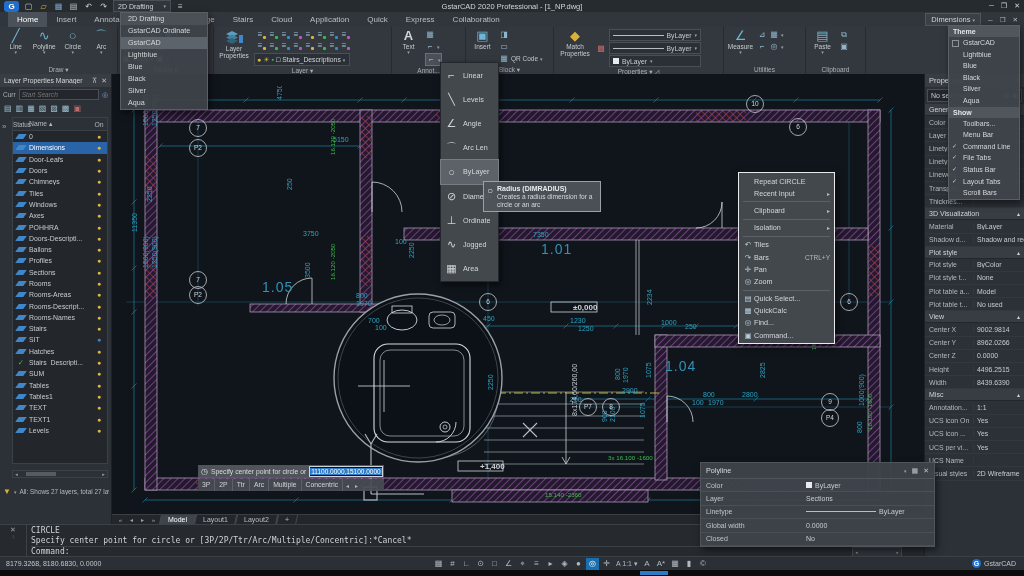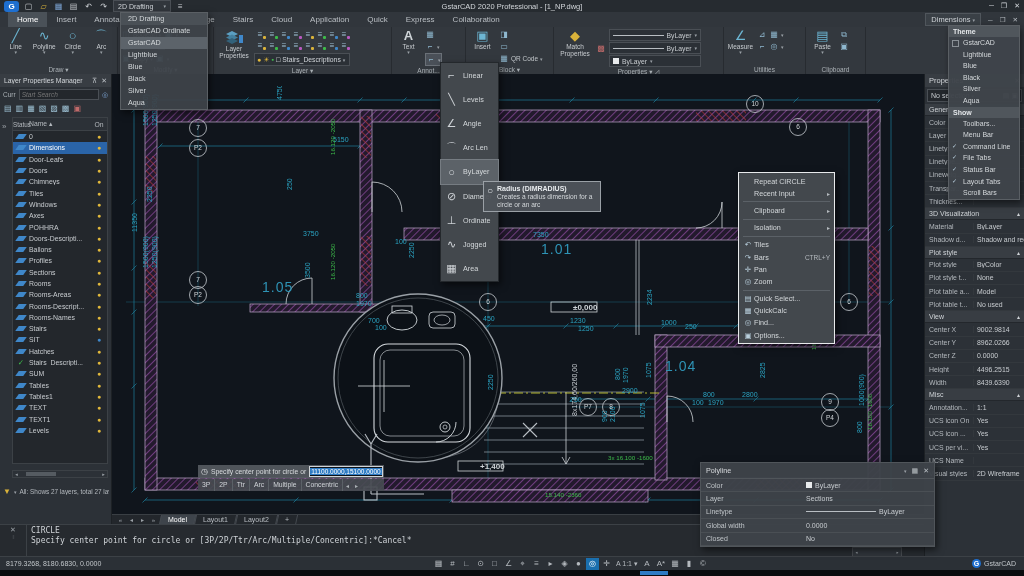--- a/index.html
+++ b/index.html
@@ -1040,20 +1040,21 @@
   </div>
 
   <div id="cmd" class="abs">
     <div id="cmd-gutter">
       <span class="x">✕</span>
       <span class="g">⁞⁞</span>
     </div>
     <div id="cmd-body">
       <div class="cline">CIRCLE</div>
       <div class="cline">Specify center point for circle or [3P/2P/Ttr/Arc/Multiple/Concentric]:*Cancel*</div>
+      <div class="cline" id="cmd-prompt">Command:</div>
       <div id="cmd-scroll">
           <span>◂</span>
           <span>▸</span>
         </div>
     </div>
   </div>
 
   <div id="statusbar" class="abs">
     <div id="coords">8179.3268, 8180.6830, 0.0000</div>
     <div id="sticons">
@@ -1193,21 +1194,21 @@
       <div class="ctx-item">
         <span class="ctx-ic">▦</span>
         <span class="ctx-lb">QuickCalc</span>
       </div>
       <div class="ctx-item">
         <span class="ctx-ic">◎</span>
         <span class="ctx-lb">Find...</span>
       </div>
       <div class="ctx-item">
         <span class="ctx-ic">▣</span>
-        <span class="ctx-lb">Options...</span>
+        <span class="ctx-lb">Command...</span>
       </div>
     </div>
 
   <div id="appmenu" class="abs menu">
       <div class="ap-h">Theme</div>
       <div class="ap-item">GstarCAD<span class="box"></span></div>
       <div class="ap-item">Lightblue</div>
       <div class="ap-item">Blue</div>
       <div class="ap-item">Black</div>
       <div class="ap-item">Silver</div>

